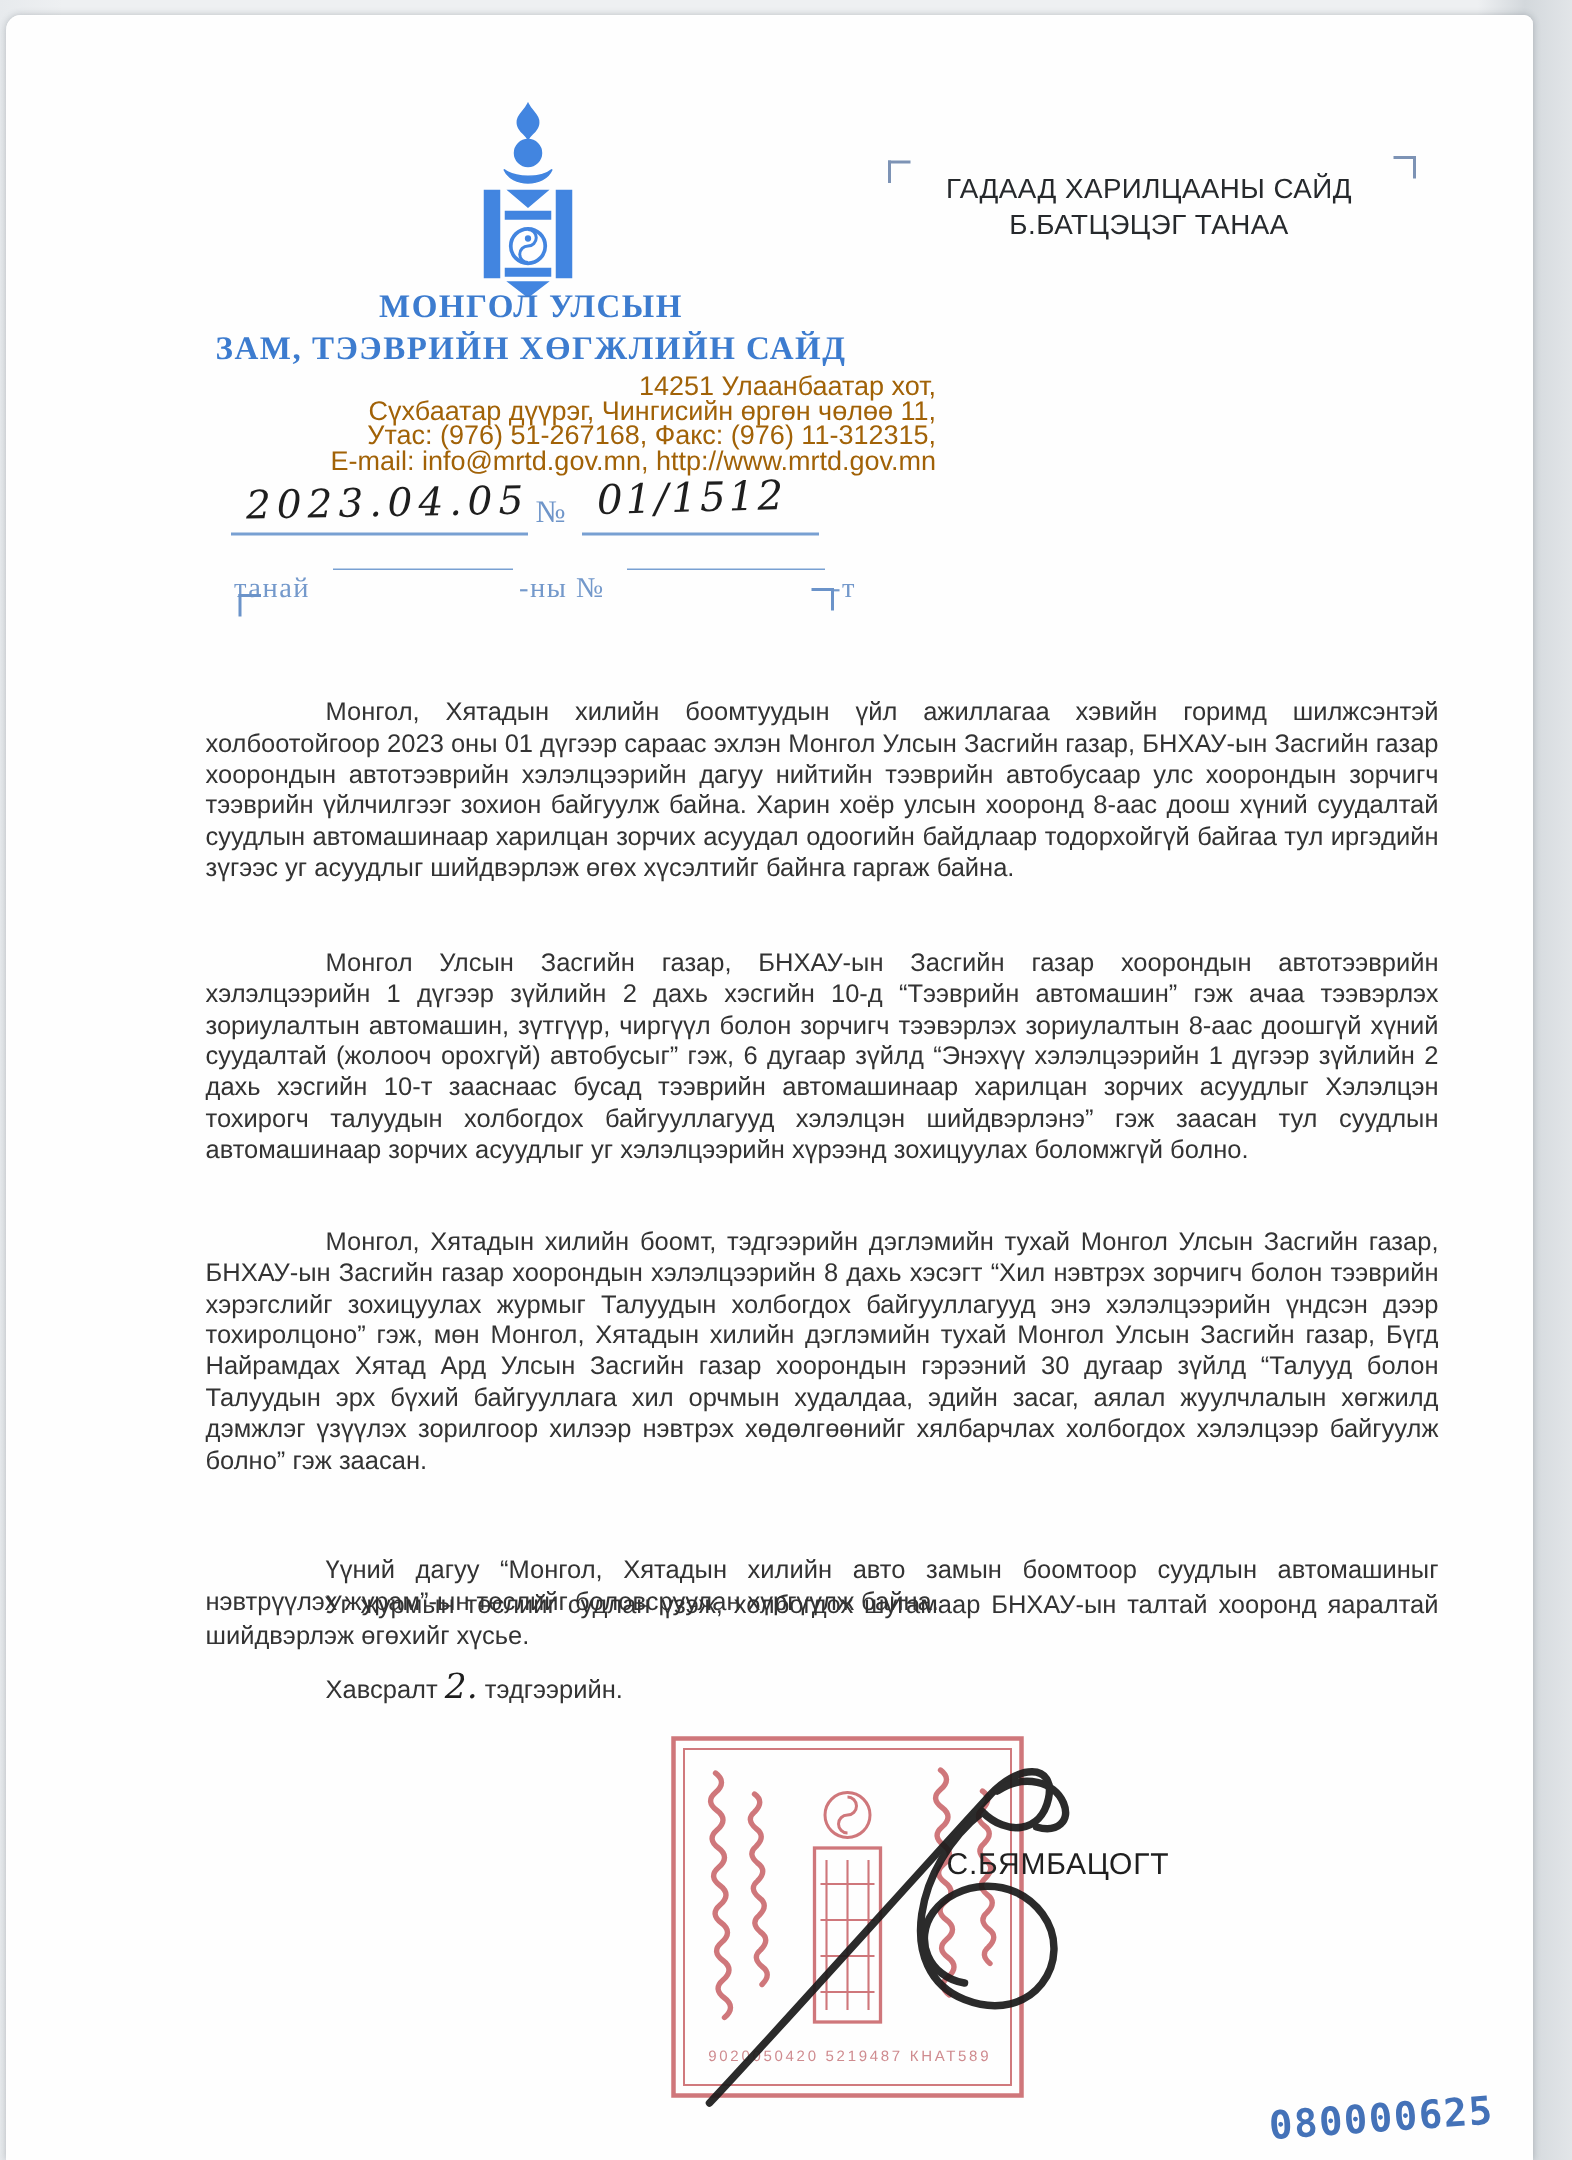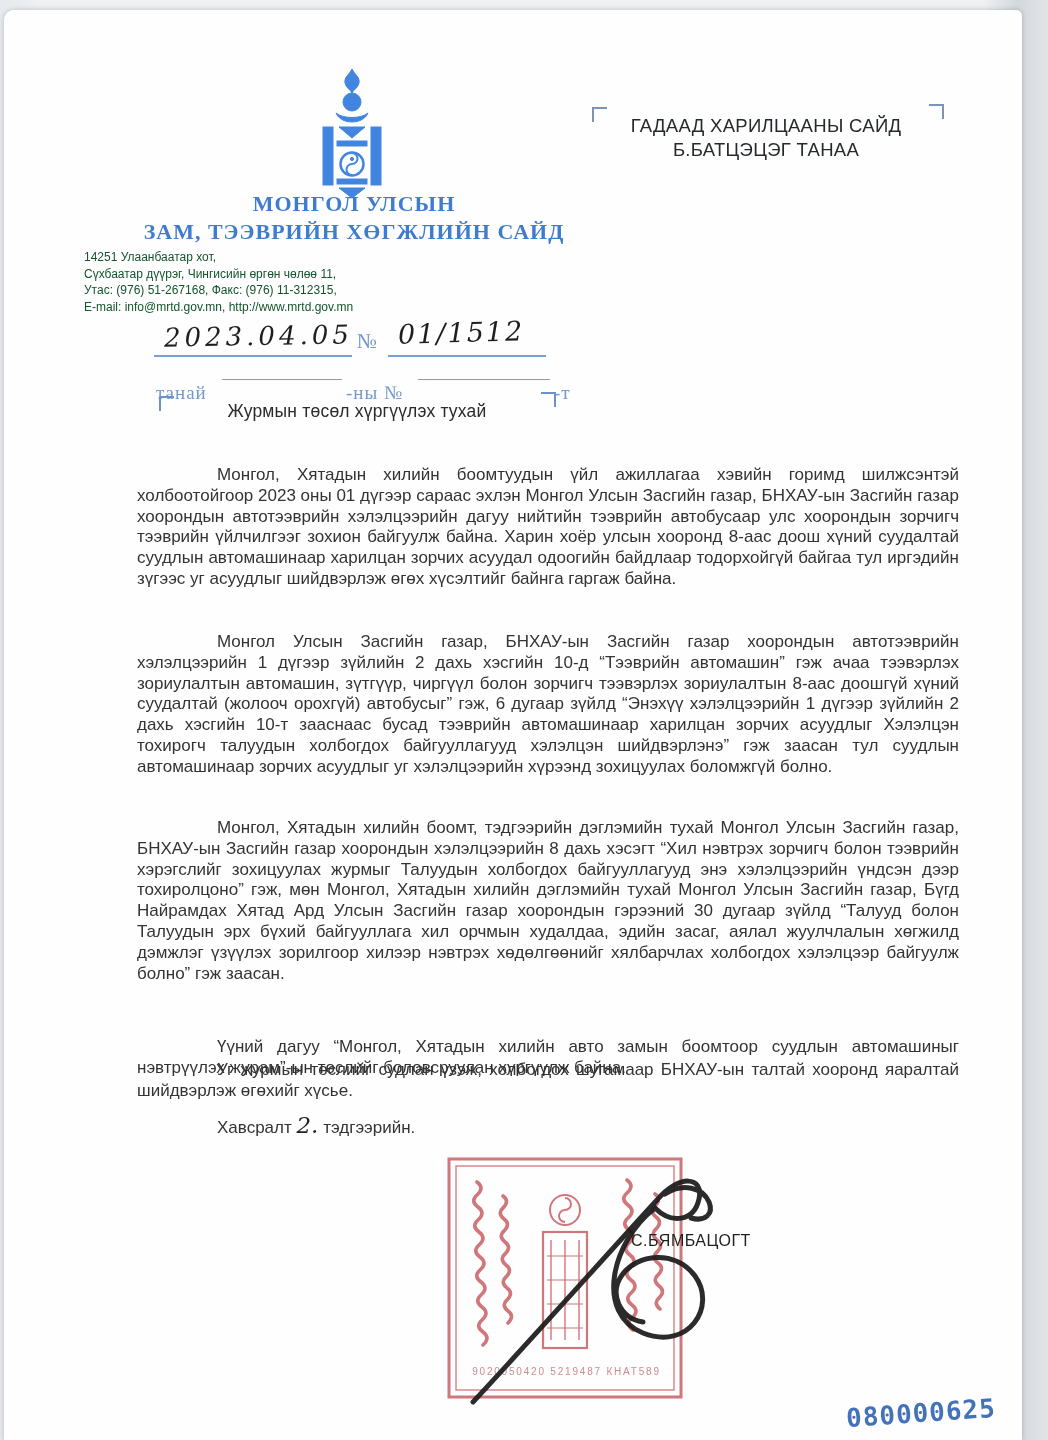--- a/index.html
+++ b/index.html
@@ -14,22 +14,22 @@
     background:#fefefe;border-radius:10px 6px 0 0;
     box-shadow:0 0 5px rgba(60,70,80,.30), inset 0 1px 0 rgba(255,255,255,.8);
   }
   .abs{position:absolute;}
 
   
   .logo-wrap{left:296px;top:58px;width:104px;height:130px;text-align:center;}
   .org-name{left:60px;top:180px;width:580px;text-align:center;
     font-family:"Liberation Serif", serif;font-weight:bold;font-size:22px;line-height:28px;
     color:#3d7ccf;letter-spacing:1px;}
-  .address{left:80px;top:239px;width:540px;text-align:left;
-    font-size:12px;line-height:16.5px;color:#14532d;}
+  .address{left:80px;top:239px;width:540px;text-align:right;
+    font-size:18px;line-height:16.5px;color:#a16207;}
 
   
   .recipient{left:588px;top:104px;width:348px;text-align:center;
     font-size:18.5px;line-height:24px;color:#26292c;letter-spacing:.3px;}
 
   
   .corner{width:13px;height:13px;}
   .corner.tl{border-left:2px solid #7d93b5;border-top:2px solid #7d93b5;}
   .corner.tr{border-right:2px solid #7d93b5;border-top:2px solid #7d93b5;}
   .corner.blue.tl{border-color:#6b93c9;}
@@ -52,21 +52,21 @@
     font-size:17px;line-height:20.8px;color:#333;}
   .attach-line{left:133px;width:822px;font-size:17px;color:#333;}
   .attach-line .pad{display:inline-block;width:80px;}
   .hw-two{font-family:"DejaVu Serif", serif;font-style:italic;font-size:23px;color:#1e1e1e;}
 
   
   .stamp{left:443px;top:1146px;width:237px;height:245px;filter:blur(.4px);}
   .stamp-numbers{left:455px;top:1356px;width:215px;text-align:center;
     font-size:10px;letter-spacing:1.8px;color:#cf8b8f;filter:blur(.5px);}
   .signature{left:455px;top:1136px;width:270px;height:270px;}
-  .signer{left:627px;top:1222px;font-size:16px;color:#1f1f1f;letter-spacing:.5px;}
+  .signer{left:627px;top:1222px;font-size:20px;color:#1f1f1f;letter-spacing:.5px;}
 
   
   .serial{left:842px;top:1388px;font-family:"DejaVu Sans Mono", monospace;
     font-weight:bold;font-size:26px;color:#4472b8;letter-spacing:1px;
     transform:rotate(-4deg);}
 </style>
 </head>
 <body>
 
 <div class="page">
@@ -116,21 +116,20 @@
   <div class="abs hand hw-number">01/1512</div>
 
   <div class="abs ref-row2" style="left:152px;top:349px;">танай</div>
   <div class="abs uline" style="left:218px;top:369px;width:120px;border-bottom-width:1.5px;"></div>
   <div class="abs ref-row2" style="left:342px;top:349px;">-ны №</div>
   <div class="abs uline" style="left:414px;top:369px;width:132px;border-bottom-width:1.5px;"></div>
   <div class="abs ref-row2" style="left:550px;top:349px;">-т</div>
 
   <div class="abs corner blue tl" style="left:155px;top:386px;"></div>
   <div class="abs corner blue tr" style="left:537px;top:382px;"></div>
-  <div class="abs subject">Журмын төсөл хүргүүлэх тухай</div>
 
   <div class="abs para" style="top:455px;">Монгол, Хятадын хилийн боомтуудын үйл ажиллагаа хэвийн горимд шилжсэнтэй холбоотойгоор 2023 оны 01 дүгээр сараас эхлэн Монгол Улсын Засгийн газар, БНХАУ-ын Засгийн газар хоорондын автотээврийн хэлэлцээрийн дагуу нийтийн тээврийн автобусаар улс хоорондын зорчигч тээврийн үйлчилгээг зохион байгуулж байна. Харин хоёр улсын хооронд 8-аас доош хүний суудалтай суудлын автомашинаар харилцан зорчих асуудал одоогийн байдлаар тодорхойгүй байгаа тул иргэдийн зүгээс уг асуудлыг шийдвэрлэж өгөх хүсэлтийг байнга гаргаж байна.</div>
   <div class="abs para" style="top:622px;">Монгол Улсын Засгийн газар, БНХАУ-ын Засгийн газар хоорондын автотээврийн хэлэлцээрийн 1 дүгээр зүйлийн 2 дахь хэсгийн 10-д “Тээврийн автомашин” гэж ачаа тээвэрлэх зориулалтын автомашин, зүтгүүр, чиргүүл болон зорчигч тээвэрлэх зориулалтын 8-аас доошгүй хүний суудалтай (жолооч орохгүй) автобусыг” гэж, 6 дугаар зүйлд “Энэхүү хэлэлцээрийн 1 дүгээр зүйлийн 2 дахь хэсгийн 10-т зааснаас бусад тээврийн автомашинаар харилцан зорчих асуудлыг Хэлэлцэн тохирогч талуудын холбогдох байгууллагууд хэлэлцэн шийдвэрлэнэ” гэж заасан тул суудлын автомашинаар зорчих асуудлыг уг хэлэлцээрийн хүрээнд зохицуулах боломжгүй болно.</div>
   <div class="abs para" style="top:808px;">Монгол, Хятадын хилийн боомт, тэдгээрийн дэглэмийн тухай Монгол Улсын Засгийн газар, БНХАУ-ын Засгийн газар хоорондын хэлэлцээрийн 8 дахь хэсэгт “Хил нэвтрэх зорчигч болон тээврийн хэрэгслийг зохицуулах журмыг Талуудын холбогдох байгууллагууд энэ хэлэлцээрийн үндсэн дээр тохиролцоно” гэж, мөн Монгол, Хятадын хилийн дэглэмийн тухай Монгол Улсын Засгийн газар, Бүгд Найрамдах Хятад Ард Улсын Засгийн газар хоорондын гэрээний 30 дугаар зүйлд “Талууд болон Талуудын эрх бүхий байгууллага хил орчмын худалдаа, эдийн засаг, аялал жуулчлалын хөгжилд дэмжлэг үзүүлэх зорилгоор хилээр нэвтрэх хөдөлгөөнийг хялбарчлах холбогдох хэлэлцээр байгуулж болно” гэж заасан.</div>
   <div class="abs para" style="top:1027px;">Үүний дагуу “Монгол, Хятадын хилийн авто замын боомтоор суудлын автомашиныг нэвтрүүлэх журам”-ын төслийг боловсруулан хүргүүлж байна.</div>
   <div class="abs para" style="top:1050px;">Уг журмын төслийг судлан үзэж, холбогдох шугамаар БНХАУ-ын талтай хооронд яаралтай шийдвэрлэж өгөхийг хүсье.</div>
 
   <div class="abs attach-line" style="top:1102px;">
     <span class="pad"></span><span>Хавсралт</span>
     <span class="hw-two">2.</span>

